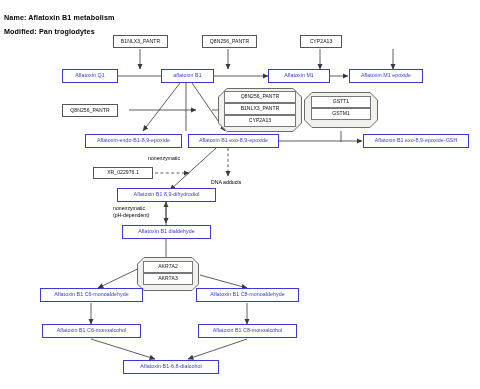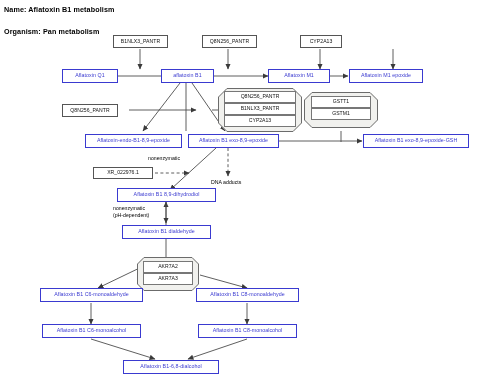--- a/index.html
+++ b/index.html
@@ -29,21 +29,21 @@
   }
   .hdr {
     position: absolute;
     left: 4px;
     font-size: 7.2px;
     font-weight: bold;
     color: #000000;
     white-space: nowrap;
     letter-spacing: 0.1px;
   }
-  #hdr1 { top: 5px; }
+  #hdr1 { top: 13px; }
   #hdr2 { top: 16px; }
   #hdr3 { top: 27px; }
 
   .node {
     position: absolute;
     box-sizing: border-box;
     display: flex;
     align-items: center;
     justify-content: center;
     white-space: nowrap;
@@ -84,21 +84,21 @@
     line-height: 7px;
     text-align: center;
   }
 </style>
 </head>
 <body>
 
 <div id="canvas">
 
   <div class="hdr" id="hdr1">Name: Aflatoxin B1 metabolism</div>
-  <div class="hdr" id="hdr3">Organism: Pan metabolism</div>
+  <div class="hdr" id="hdr3">Modified: Pan troglodytes</div>
 
   <svg id="edges" viewBox="0 0 480 389">
     <defs>
       <marker id="ar" markerWidth="7" markerHeight="7" refX="6" refY="3" orient="auto">
         <path d="M0,0 L6.5,3 L0,6 z" fill="#3a3a3a"></path>
       </marker>
       <marker id="arg" markerWidth="7" markerHeight="7" refX="6" refY="3" orient="auto">
         <path d="M0,0 L6.5,3 L0,6 z" fill="#4d4d4d"></path>
       </marker>
     </defs>

